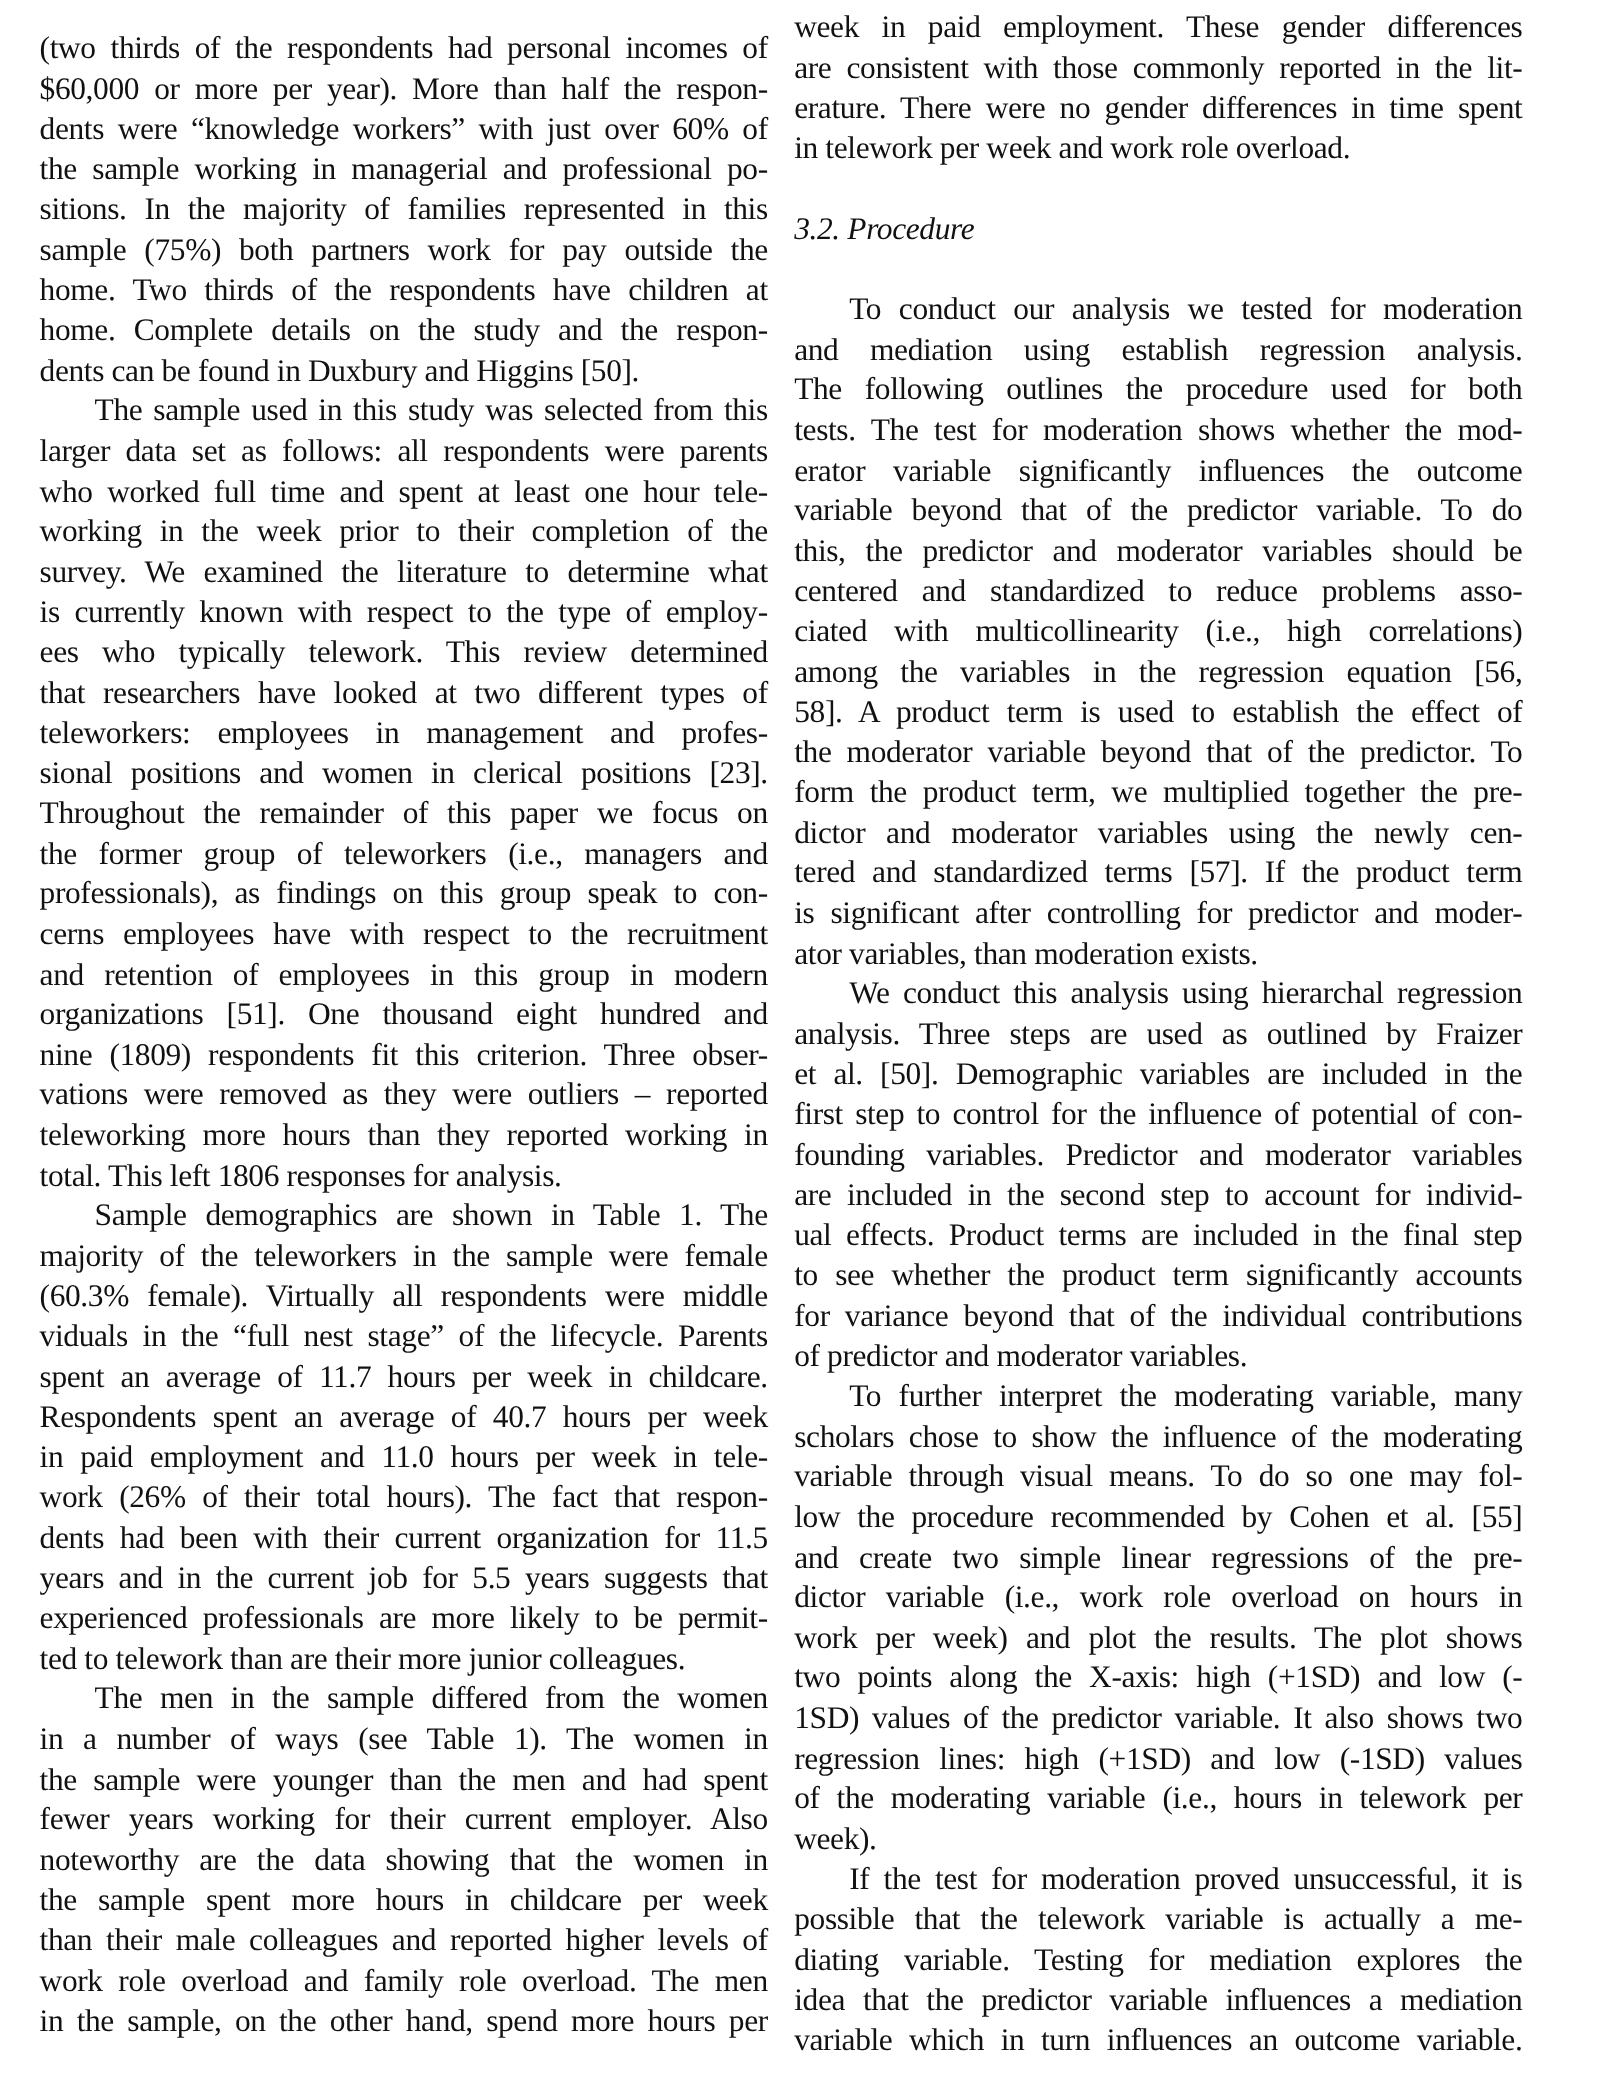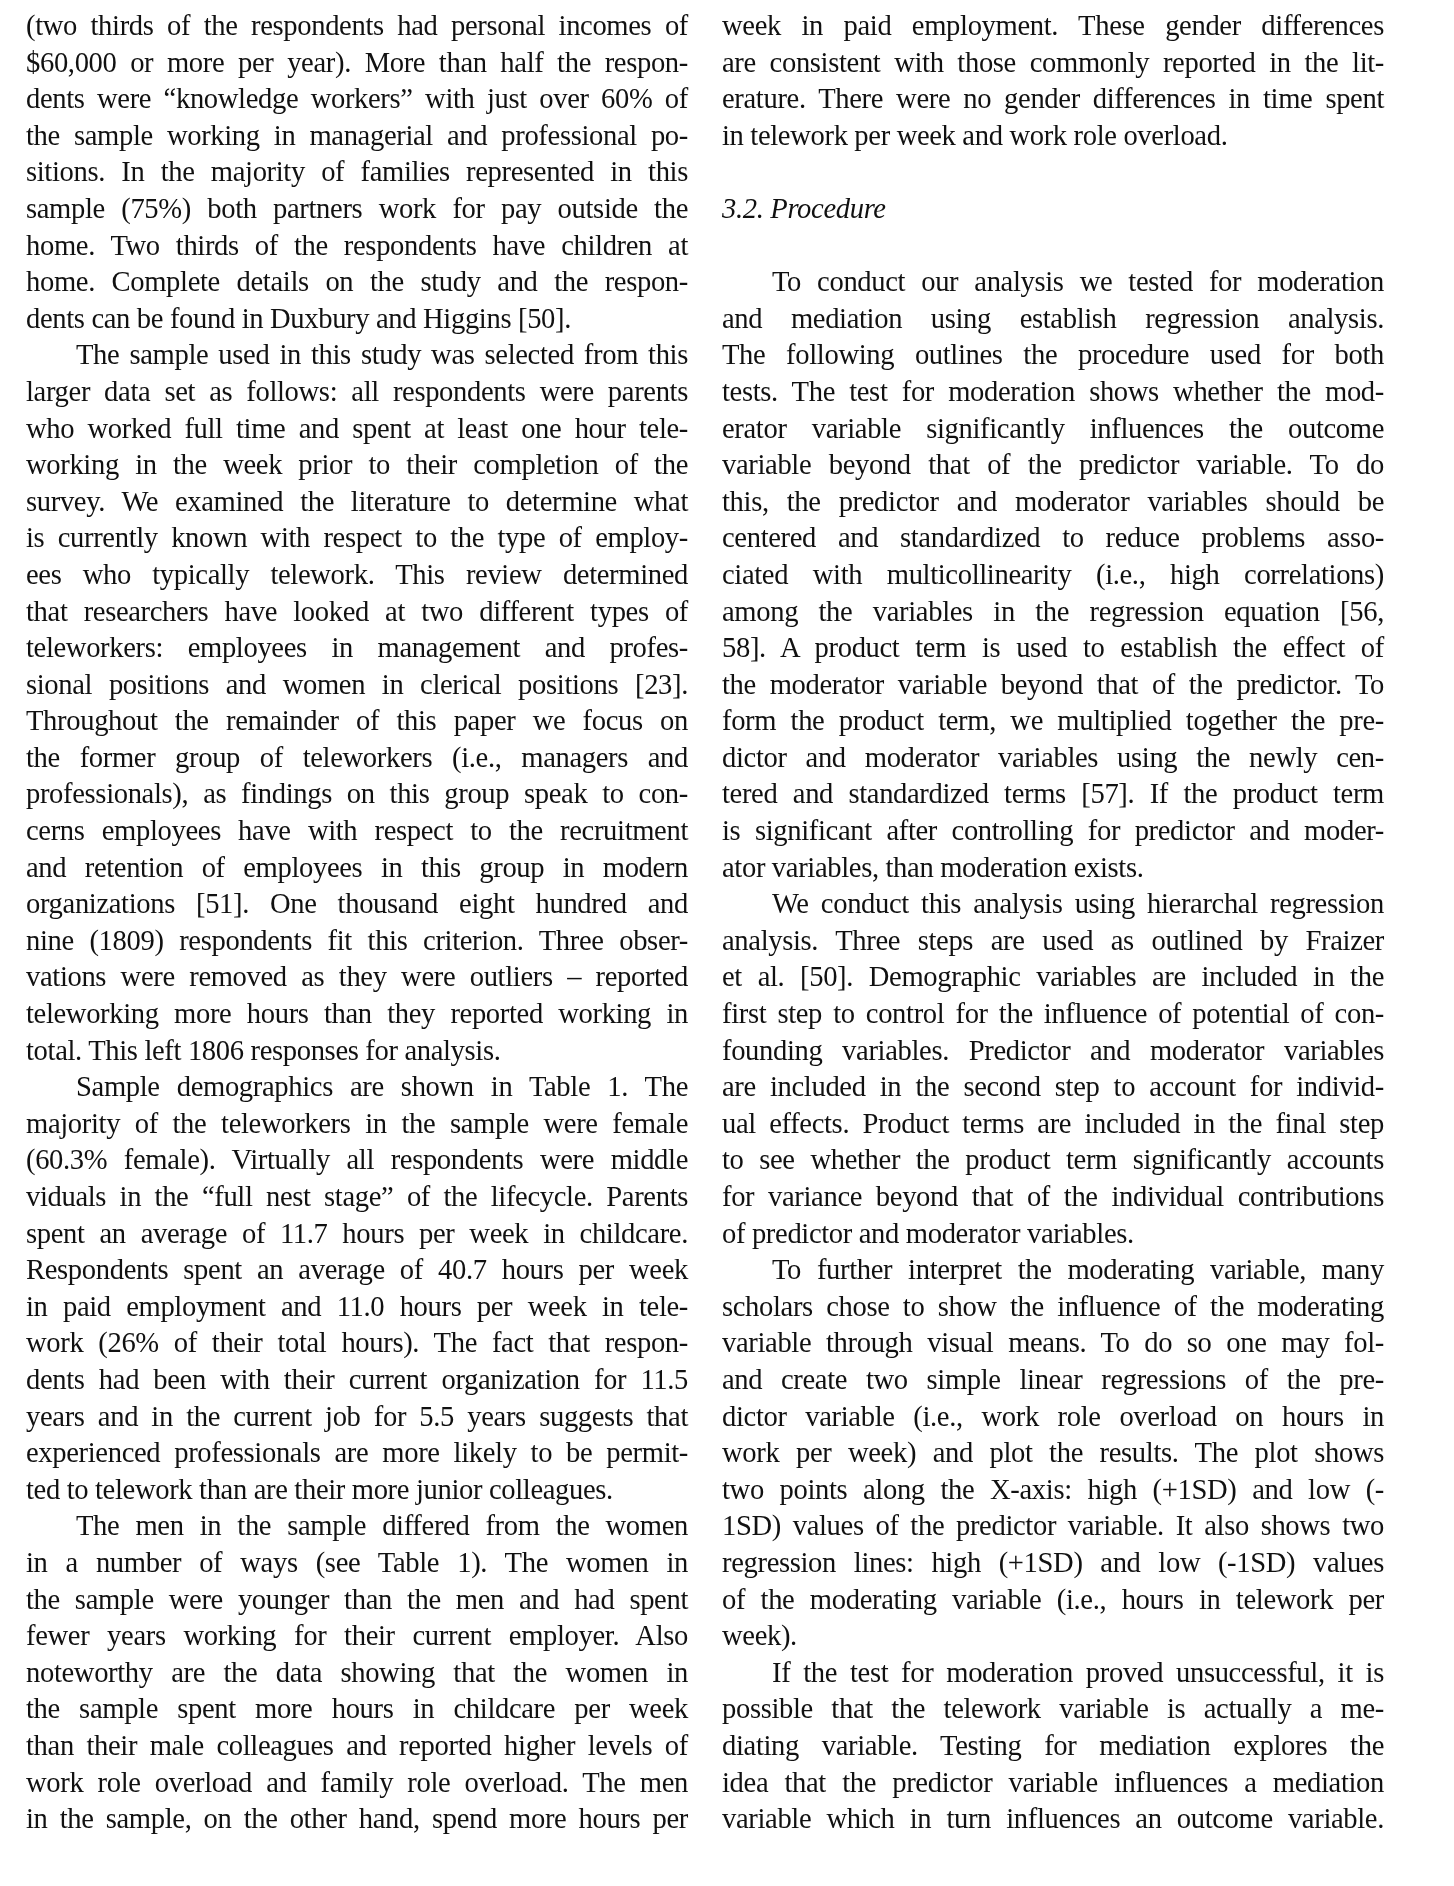--- a/index.html
+++ b/index.html
@@ -2,21 +2,21 @@
 <html><head>
 <meta charset="utf-8">
 <style>
   html, body { margin: 0; padding: 0; background: #ffffff; }
   body {
     width: 1454px; height: 1886px; position: relative; overflow: hidden;
     font-family: "Liberation Serif", "DejaVu Serif", serif;
     color: #111111;
   }
   .col { position: absolute; top: 8px; }
-  .col-left { left: 26px; width: 662px; }
+  .col-left { left: 36px; width: 662px; margin-top: 19px; }
   .col-right { left: 722px; width: 662px; }
   .line {
     font-size: 28.6px;
     height: 36.6px;
     line-height: 36.6px;
     white-space: nowrap;
     text-align: justify;
     text-align-last: justify;
     letter-spacing: -0.35px;
   }
@@ -117,20 +117,21 @@
     <div class="line">first step to control for the influence of potential of con-</div>
     <div class="line">founding variables. Predictor and moderator variables</div>
     <div class="line">are included in the second step to account for individ-</div>
     <div class="line">ual effects. Product terms are included in the final step</div>
     <div class="line">to see whether the product term significantly accounts</div>
     <div class="line">for variance beyond that of the individual contributions</div>
     <div class="line last">of predictor and moderator variables.</div>
     <div class="line indent">To further interpret the moderating variable, many</div>
     <div class="line">scholars chose to show the influence of the moderating</div>
     <div class="line">variable through visual means. To do so one may fol-</div>
+    <div class="line">low the procedure recommended by Cohen et al. [55]</div>
     <div class="line">and create two simple linear regressions of the pre-</div>
     <div class="line">dictor variable (i.e., work role overload on hours in</div>
     <div class="line">work per week) and plot the results. The plot shows</div>
     <div class="line">two points along the X-axis: high (+1SD) and low (-</div>
     <div class="line">1SD) values of the predictor variable. It also shows two</div>
     <div class="line">regression lines: high (+1SD) and low (-1SD) values</div>
     <div class="line">of the moderating variable (i.e., hours in telework per</div>
     <div class="line last">week).</div>
     <div class="line indent">If the test for moderation proved unsuccessful, it is</div>
     <div class="line">possible that the telework variable is actually a me-</div>

